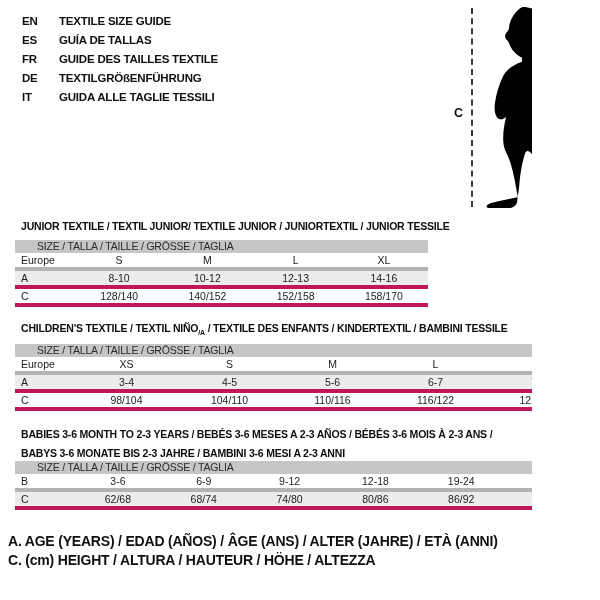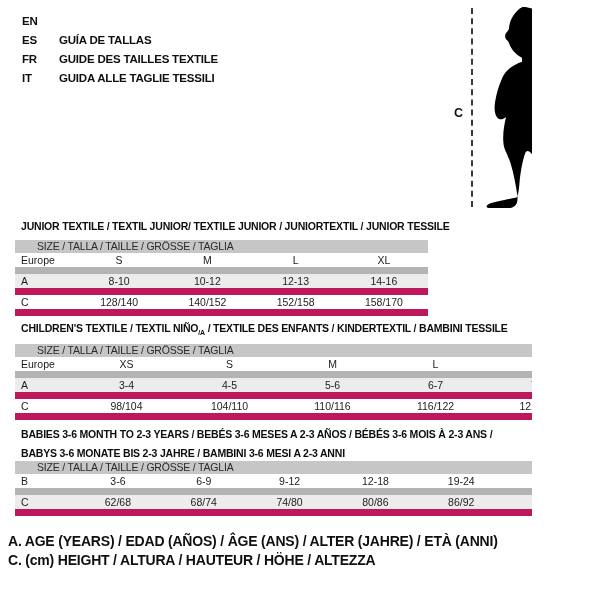--- a/index.html
+++ b/index.html
@@ -28,45 +28,50 @@
 
   
   table{position:absolute;left:15px;border-collapse:collapse;table-layout:fixed;}
   #table-junior{top:240px;width:413px;}
   #table-children{top:344px;width:575px;}
   #table-babies{top:461px;width:575px;}
   th.size-bar{background:#c6c6c6;font-weight:400;text-align:left;font-size:10.5px;
               height:13px;line-height:13px;padding:0 0 0 22px;color:#2a2a2a;
               letter-spacing:-0.2px;white-space:nowrap;overflow:hidden;}
   td{font-size:10.5px;font-weight:400;text-align:center;height:14px;line-height:14px;
-     padding:0;color:#1c1c1c;border-bottom:7px solid #be185d;white-space:nowrap;}
+     padding:0;color:#1c1c1c;border-bottom:4px solid #be185d;white-space:nowrap;}
   td:first-child{text-align:left;padding-left:6px;}
   tbody tr:first-child td{border-bottom-color:#b3b3b3;}
   tbody tr:nth-child(2){background:#ececec;}
 
   
   .footer{position:absolute;left:8px;top:532px;font-size:14px;font-weight:700;
           line-height:19px;letter-spacing:-0.2px;white-space:nowrap;}
 </style>
 </head>
 <body>
 
 <div class="page">
 
   <div class="langs">
     <div class="lang-row">
       <span class="lang-code">EN</span>
+      <span class="lang-label">TEXTILE SIZE GUIDE</span>
     </div>
     <div class="lang-row">
       <span class="lang-code">ES</span>
       <span class="lang-label">GUÍA DE TALLAS</span>
     </div>
     <div class="lang-row">
       <span class="lang-code">FR</span>
       <span class="lang-label">GUIDE DES TAILLES TEXTILE</span>
+    </div>
+    <div class="lang-row">
+      <span class="lang-code">DE</span>
+      <span class="lang-label">TEXTILGRÖßENFÜHRUNG</span>
     </div>
     <div class="lang-row">
       <span class="lang-code">IT</span>
       <span class="lang-label">GUIDA ALLE TAGLIE TESSILI</span>
     </div>
   </div>
 
   <div class="measure-line"></div>
   <div class="height-label">C</div>
   <svg class="toddler" width="95" height="204" viewBox="0 0 95 205" aria-hidden="true">

